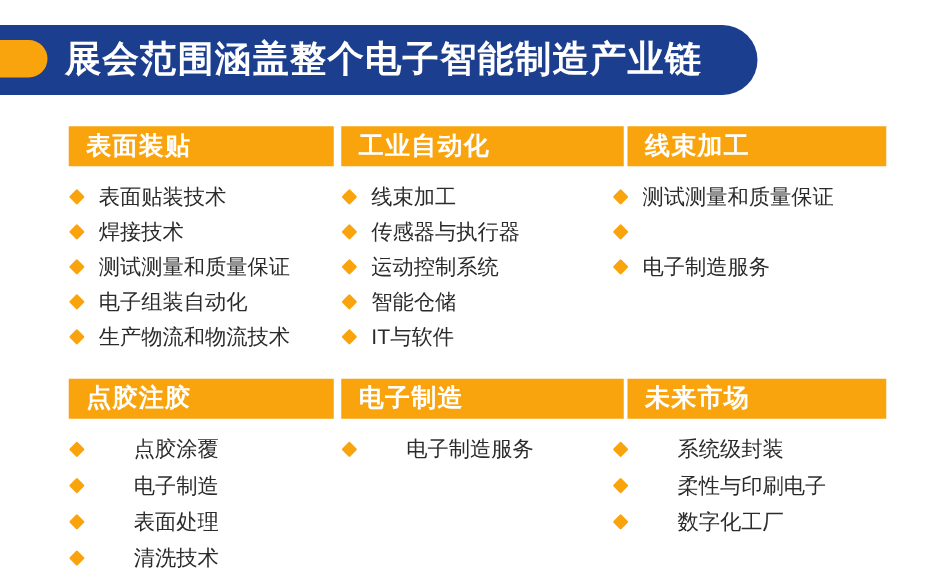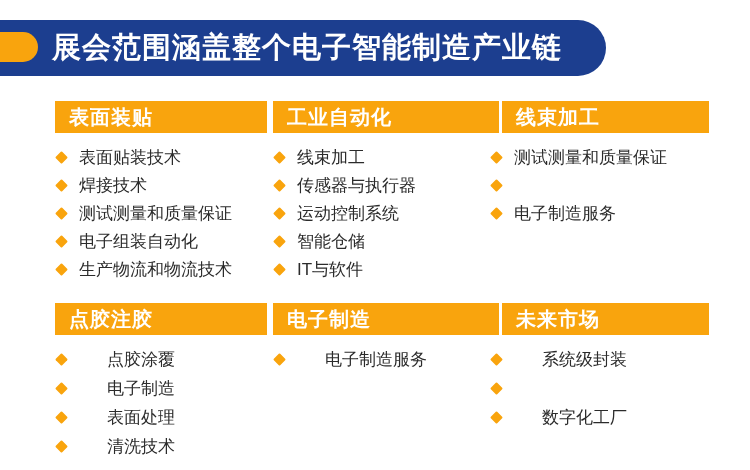--- a/index.html
+++ b/index.html
@@ -198,20 +198,21 @@
 
   <section>
     <h2 class="section-header">未来市场</h2>
     <ul class="items">
       <li>
           <span class="bullet"></span>
           <span>系统级封装</span>
         </li>
       <li>
           <span class="bullet"></span>
+          <span>柔性与印刷电子</span>
         </li>
       <li>
           <span class="bullet"></span>
           <span>数字化工厂</span>
         </li>
     </ul>
   </section>
 
 </main>
 

